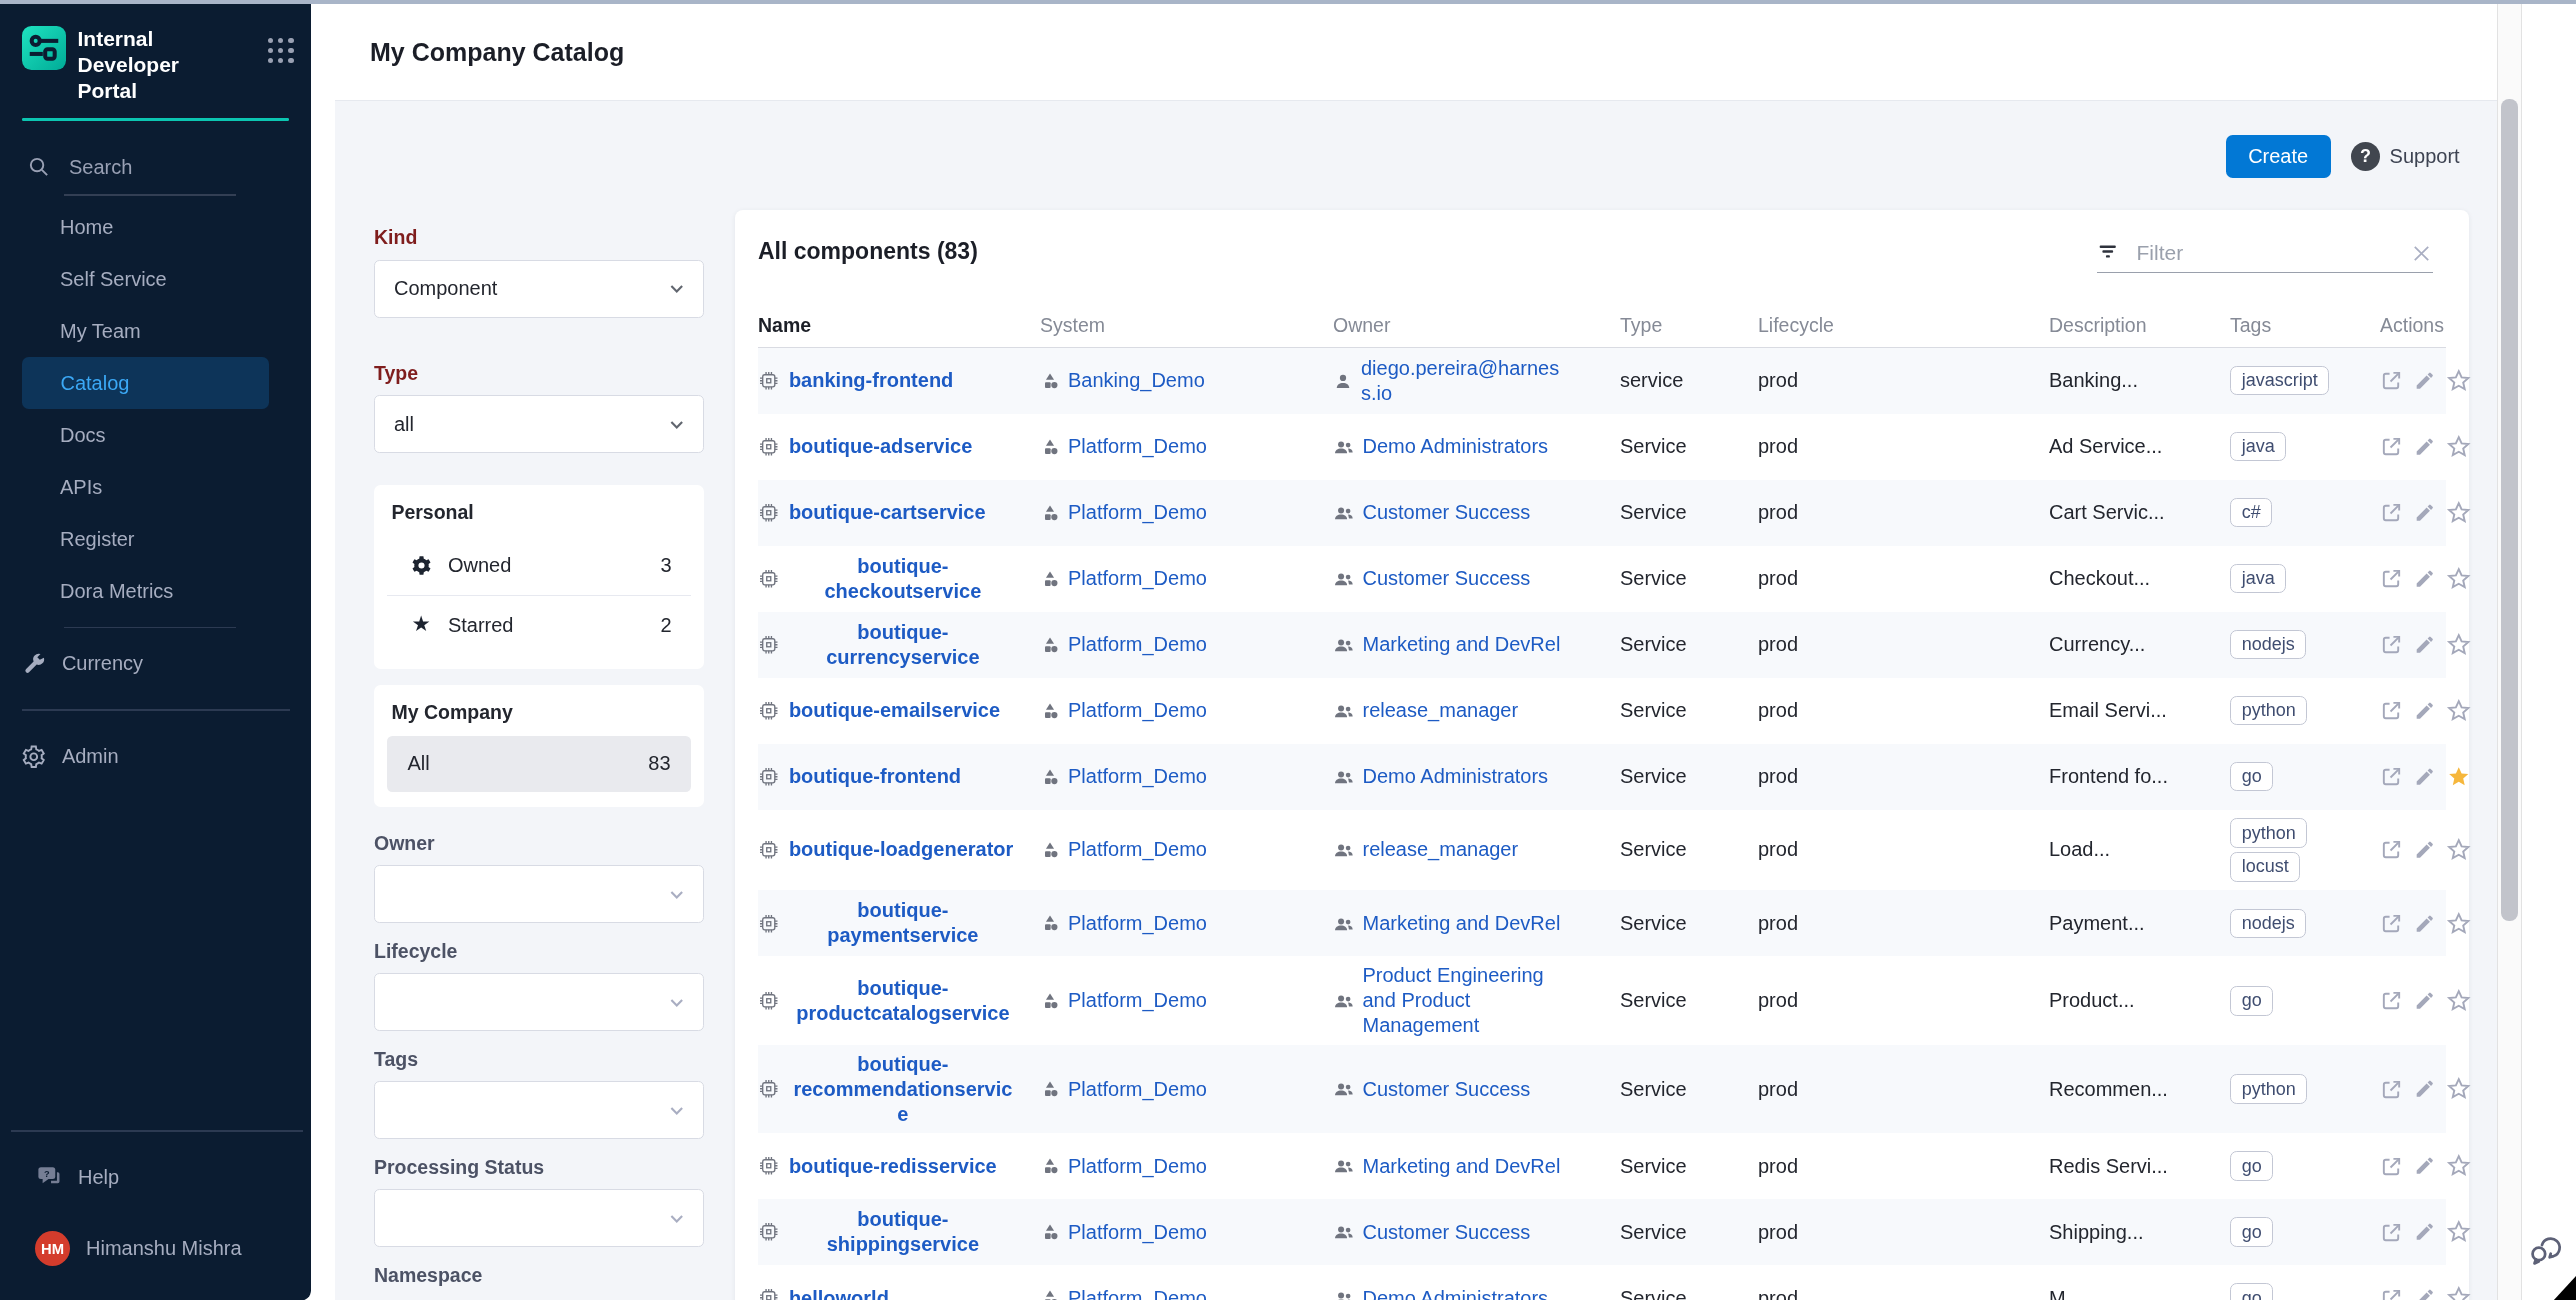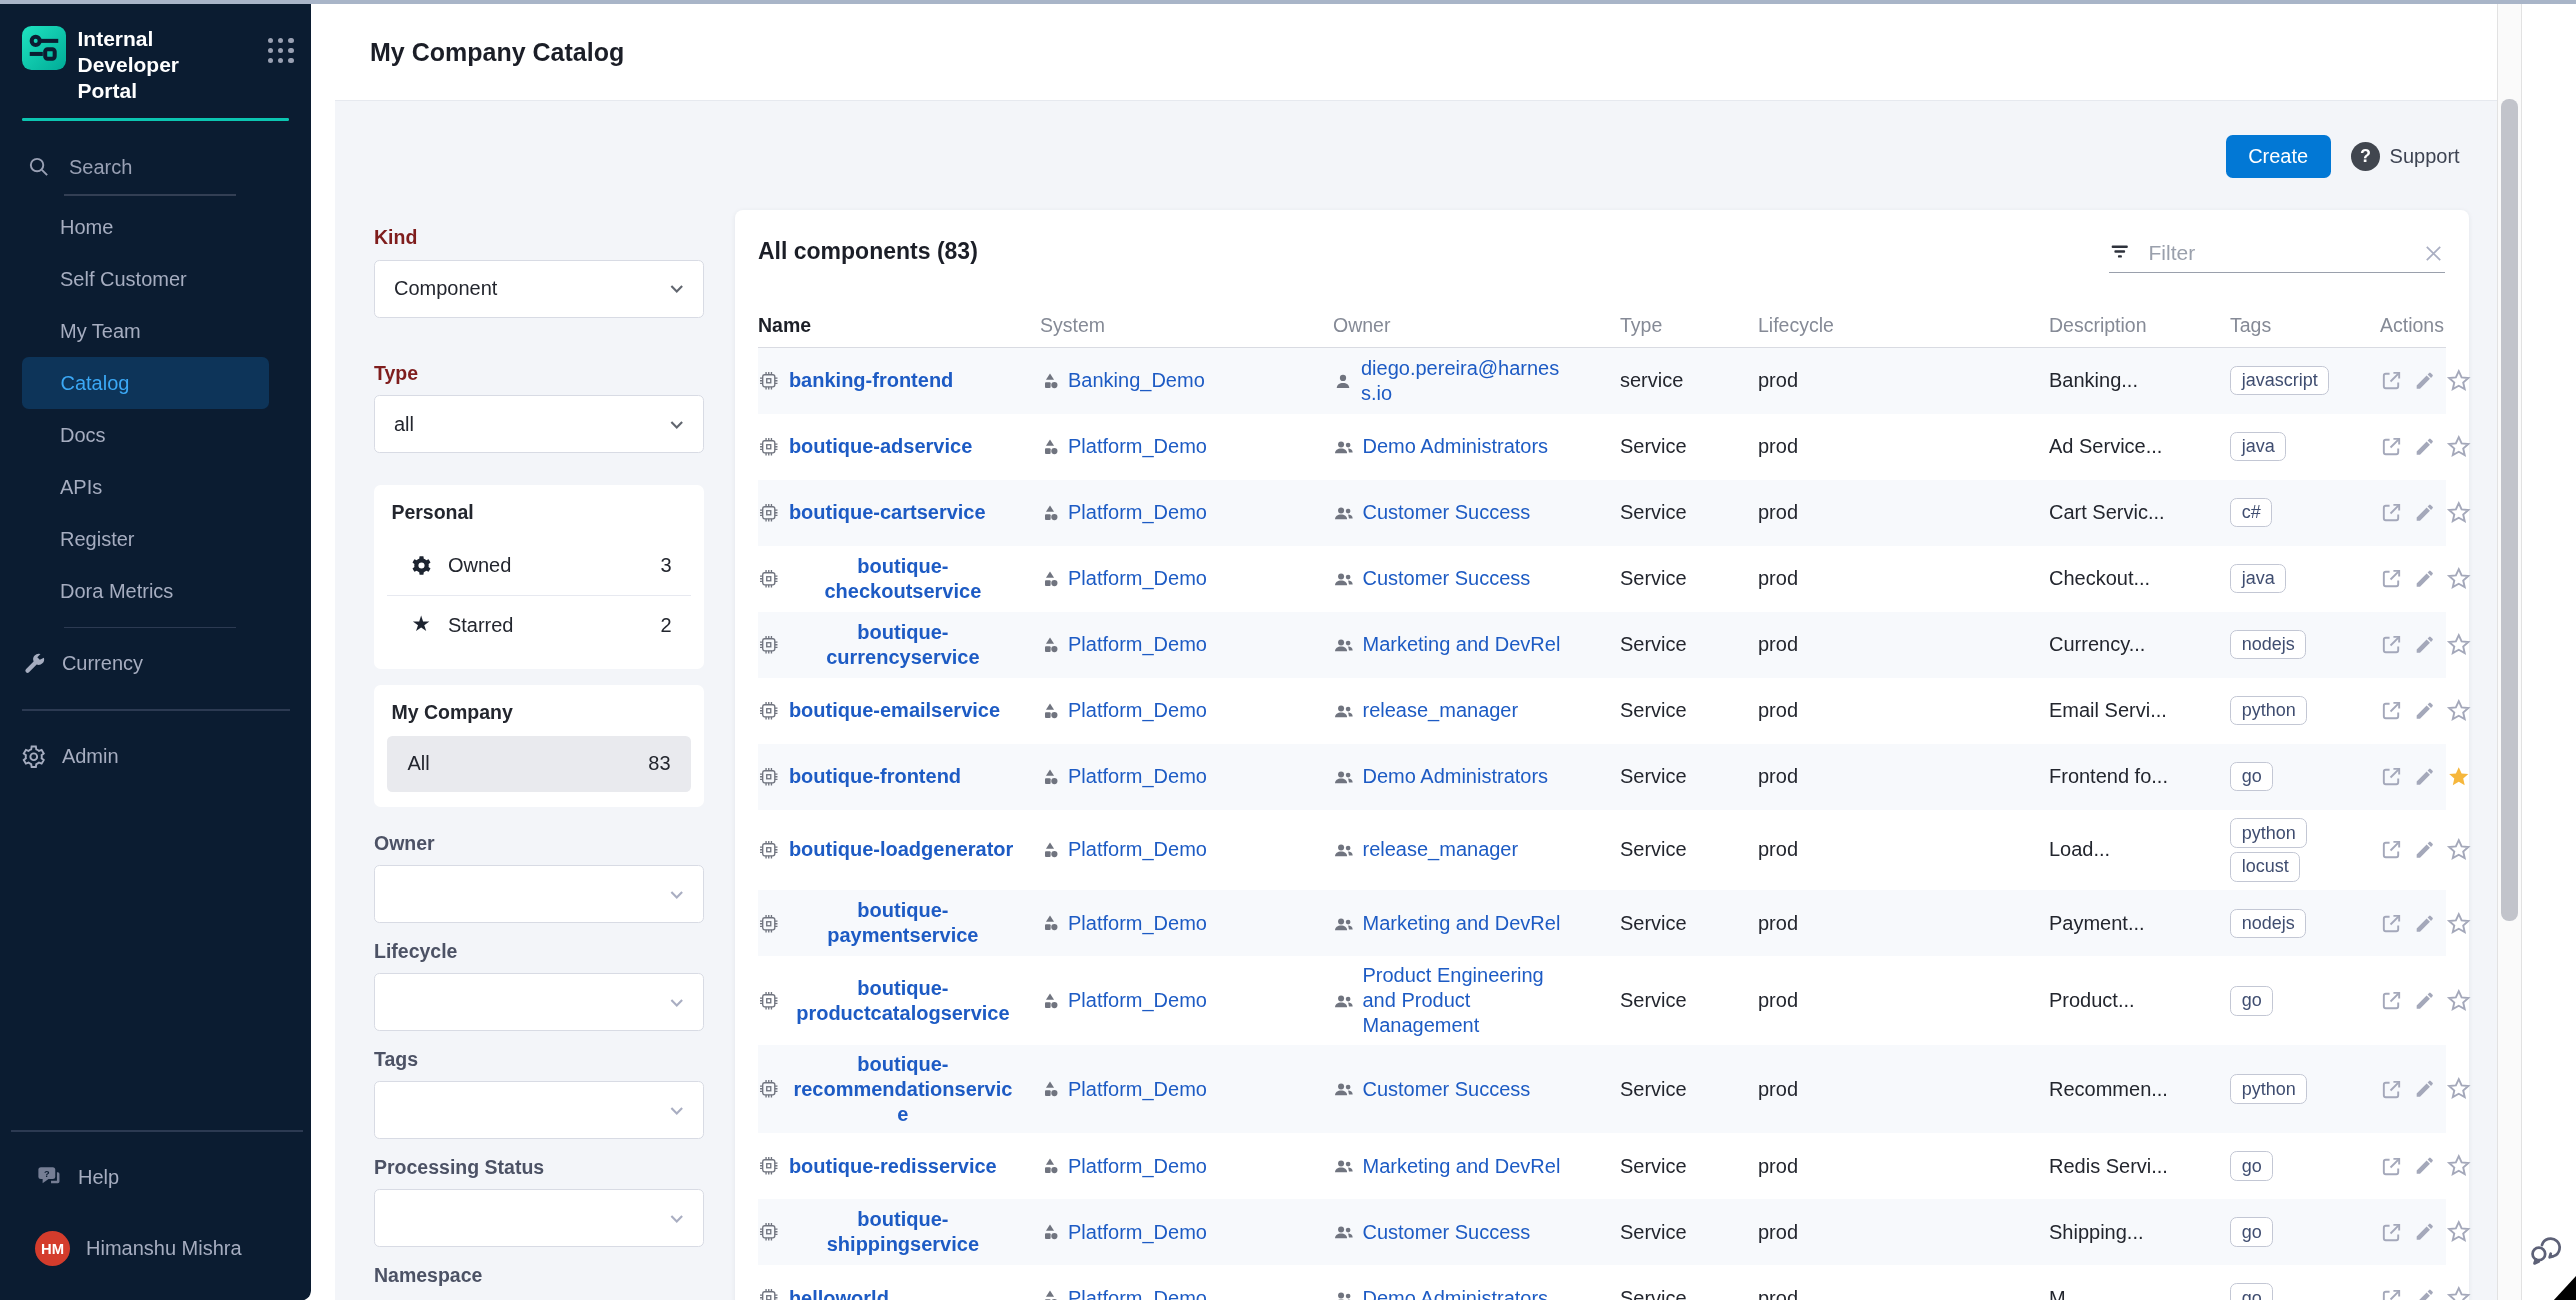--- a/index.html
+++ b/index.html
@@ -74,21 +74,21 @@
   .actions-row{display:flex;justify-content:flex-end;align-items:center;margin-top:34px;height:43px;padding-right:9.4px;flex:none;}
   .create-btn{width:105px;height:43px;background:#0278d5;color:#fff;font-size:20px;border:none;border-radius:6.7px;
     display:flex;align-items:center;justify-content:center;cursor:pointer;}
   .support{display:flex;align-items:center;margin-left:20px;cursor:pointer;}
   .q-circle{width:29.5px;height:29.5px;border-radius:50%;background:#41464f;color:#fff;font-size:18px;font-weight:bold;
     display:flex;align-items:center;justify-content:center;}
   .support-label{font-size:20px;color:#3d4352;margin-left:9.4px;}
   .card{margin-top:32px;background:#fff;border-radius:8px;box-shadow:0 1.3px 5.4px rgba(40,50,70,.08);
     padding:27px 23px 0 23px;position:relative;flex:1;}
   .card-title{font-size:23px;font-weight:bold;color:#1b1e27;line-height:29.5px;margin-bottom:38px;}
-  .filter-box{position:absolute;top:24px;right:24px;width:336px;height:39px;display:flex;align-items:center;
+  .filter-box{position:absolute;top:24px;right:36px;width:336px;height:39px;display:flex;align-items:center;
     border-bottom:1.3px solid #9aa0ac;}
   .filter-input{border:none;outline:none;background:transparent;font-size:21px;color:#23262e;flex:1;margin-left:16px;min-width:0;}
   .filter-input::placeholder{color:#9aa0ac;}
   .clear-x{display:flex;cursor:pointer;}
   .grid-cols{display:grid;grid-template-columns:282px 293px 287px 138px 291px 181px 150px 91px;}
   .thead{height:43px;align-items:center;border-bottom:1.3px solid #d9dbe2;font-size:19.5px;color:#858a96;}
   .thead .col-name{color:#1c1f27;font-weight:bold;}
   .trow{min-height:66px;align-items:center;padding:6.7px 0;font-size:20px;color:#23262e;}
   .tbody .trow:nth-child(odd){background:#f7f9fc;}
   .cell-name{display:flex;align-items:center;}
@@ -156,21 +156,21 @@
     </div>
     <div class="search-divider"></div>
 
     <div class="nav">
 
         <div class="nav-item">
           <span>Home</span>
         </div>
 
         <div class="nav-item">
-          <span>Self Customer</span>
+          <span>Self Service</span>
         </div>
 
         <div class="nav-item">
           <span>My Team</span>
         </div>
 
         <div class="nav-item active">
           <span>Catalog</span>
         </div>
 

